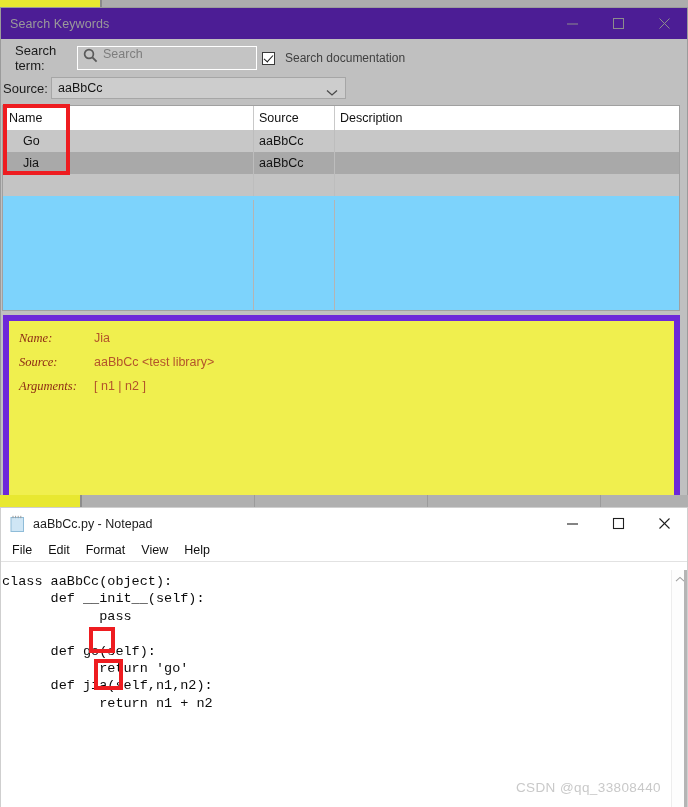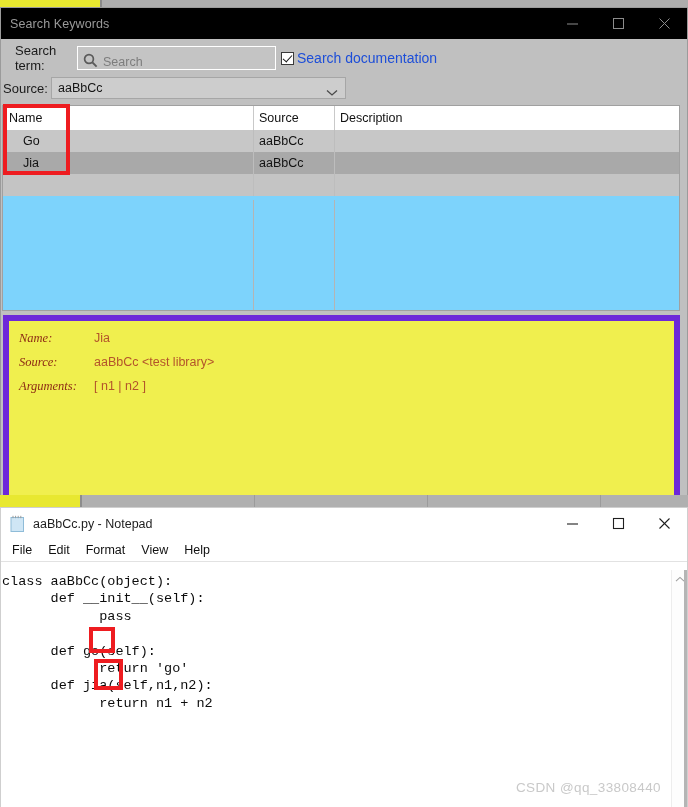--- a/index.html
+++ b/index.html
@@ -23,21 +23,21 @@
     background: #adadad; border-left: 2px solid #8a8a8a;
   }
 
   
   .dialog {
     position: absolute; left: 0; top: 7px; width: 688px; height: 488px;
     background: #c0c0c0;
     border: 1px solid #9b9b9b;
   }
   .dlg-titlebar {
-    position: relative; height: 31px; background: #000000;
+    position: relative; height: 31px; background: #4c1d95;
     display: flex; align-items: center;
   }
   .dlg-title {
     font-size: 12.5px; color: #9a9a9a; padding-left: 9px; letter-spacing: .1px;
   }
   .dlg-winbtns { position: absolute; right: 0; top: 0; height: 31px; display: flex; }
   .winbtn {
     width: 46px; height: 31px; display: flex; align-items: center; justify-content: center;
     color: #8c8c8c;
   }
@@ -47,38 +47,38 @@
 
   
   .row-search {
     position: absolute; left: 0; top: 6px; width: 100%; height: 26px;
     display: flex; align-items: center;
   }
   .lbl-search-term {
     font-size: 13px; color: #1a1a1a; padding-left: 14px; width: 76px;
   }
   .search-box {
-    position: relative; width: 199px; height: 24px;
+    position: relative; width: 180px; height: 24px;
     background: #c4c4c4; border: 1px solid #ffffff;
-    display: flex; align-items: flex-end; padding-left: 4px;
+    display: flex; align-items: flex-start; padding-left: 4px;
   }
   .search-box .mag { width: 17px; height: 17px; flex: 0 0 auto; color: #5a5a5a; }
   .search-placeholder { font-size: 12.5px; color: #7d7d7d; padding-left: 4px; }
 
   .chk-wrap { display: flex; align-items: center; margin-left: 5px; }
   .chk-box {
     width: 13px; height: 13px; background: #ffffff; border: 1px solid #3a3a3a;
     position: relative; flex: 0 0 auto;
   }
   .chk-box::after {
     content: ""; position: absolute; left: 3px; top: 0px;
     width: 4px; height: 8px; border: solid #1a1a1a;
     border-width: 0 1.6px 1.6px 0; transform: rotate(42deg);
   }
-  .chk-label { font-size: 14px; color: #1d4ed8; padding-left: 3px; }
+  .chk-label { font-size: 12px; color: #404040; padding-left: 10px; }
 
   
   .row-source {
     position: absolute; left: 0; top: 36px; width: 100%; height: 26px;
     display: flex; align-items: center;
   }
   .lbl-source { font-size: 13px; color: #1a1a1a; padding-left: 2px; width: 50px; }
   .combo {
     position: relative; width: 295px; height: 22px;
     background: #cdcdcd; border: 1px solid #a6a6a6;

